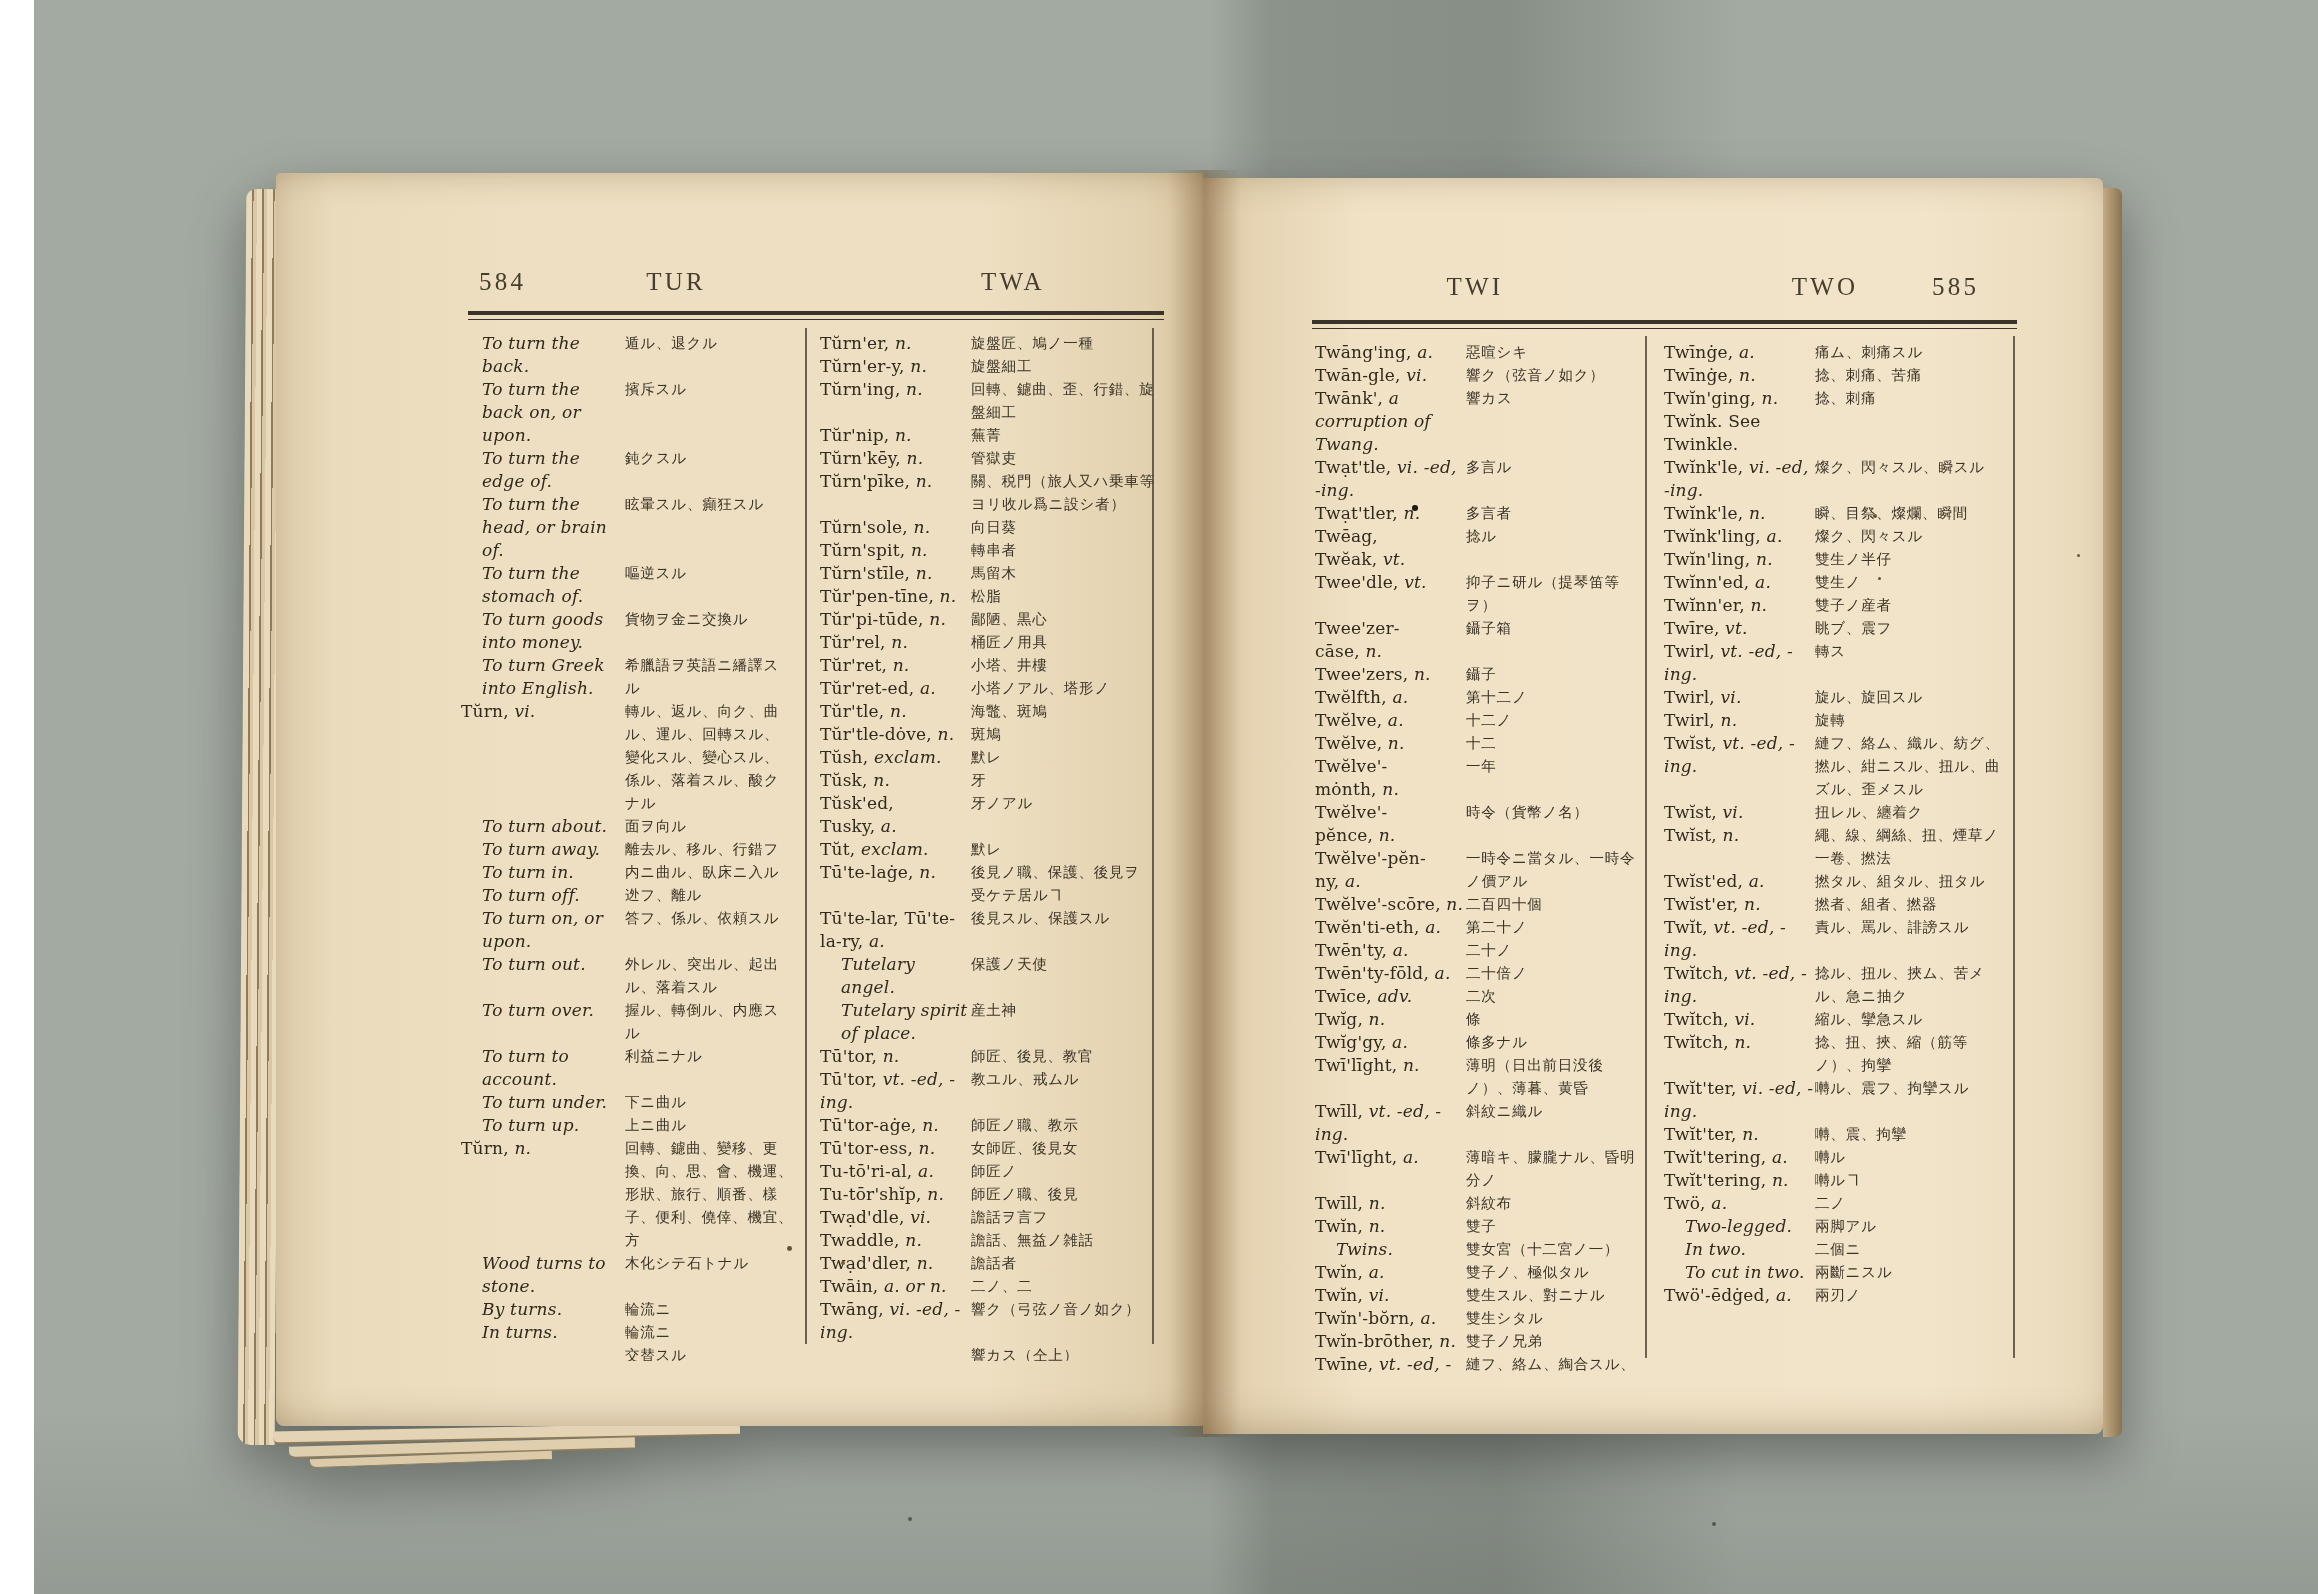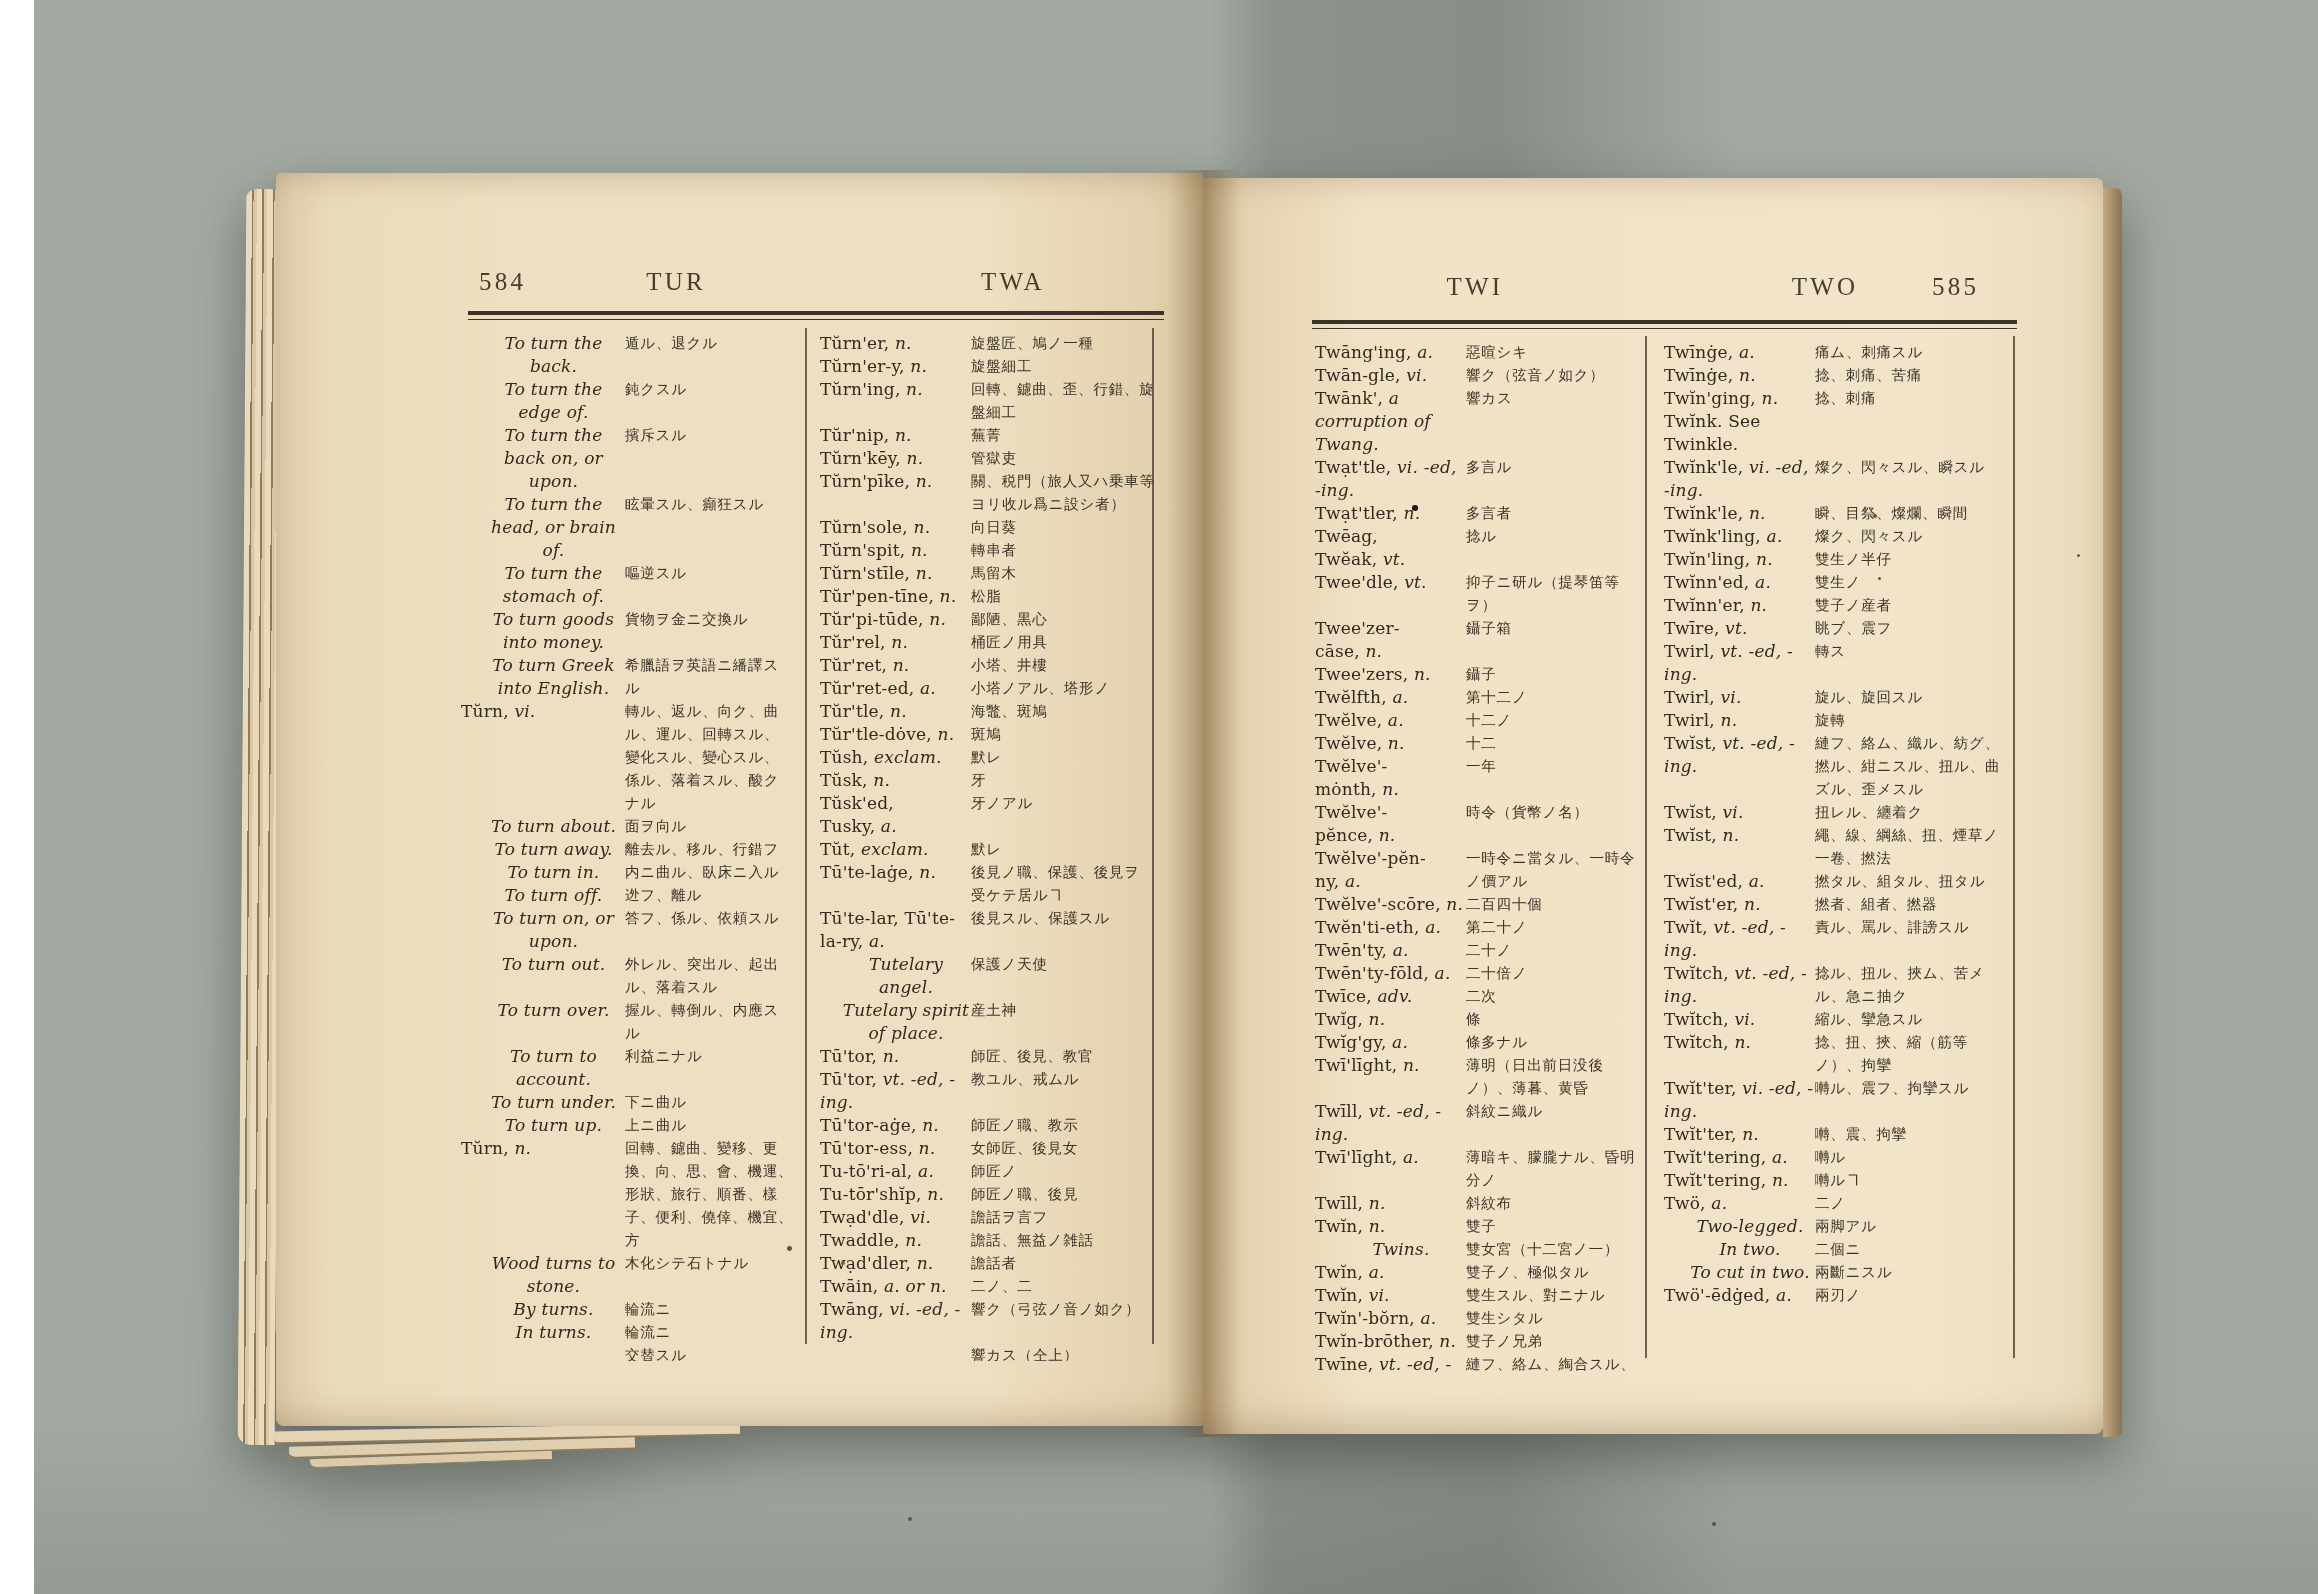--- a/index.html
+++ b/index.html
@@ -52,21 +52,21 @@
 
   .vr{position:absolute;width:1.6px;background:rgba(58,50,38,.72);}
   .page-left  .vr1{left:529px;top:155px;height:1016px;}
   .page-left  .vr2{left:876px;top:155px;height:1016px;}
   .page-right .vr1{left:442px;top:158px;height:1022px;}
   .page-right .vr2{left:810px;top:158px;height:1022px;}
 
   .entry{display:flex;align-items:flex-start;}
   .head{flex:0 0 151px;box-sizing:border-box;font-family:"DejaVu Serif",serif;font-size:17px;line-height:23px;color:#30291d;letter-spacing:0.2px;}
   .page-left .colA .head{flex-basis:164px;}
-  .entry.phrase .head{padding-left:21px;font-style:italic;text-align:center;}
+  .entry.phrase .head{padding-left:21px;font-style:italic;}
   .pos{font-style:italic;margin-left:5.6px;}
   .pos:empty{display:none;}
   .def{flex:1;font-size:14.5px;line-height:23px;color:#3a3327;letter-spacing:0.8px;font-family:"DejaVu Sans",sans-serif;word-break:break-all;}
   .def:empty{display:none;}
 
   .spot{position:absolute;border-radius:50%;}
 </style>
 </head>
 <body>
 
@@ -91,26 +91,26 @@
       <div class="vr vr1"></div>
       <div class="vr vr2"></div>
 
       <div class="col colA">
 
       <div class="entry phrase">
             <span class="head"><span class="hw">To turn the back.</span></span>
             <span class="def">遁ル、退クル</span>
           </div>
           <div class="entry phrase">
+            <span class="head"><span class="hw">To turn the back on, or upon.</span></span>
+            <span class="def">擯斥スル</span>
+          </div>
+          <div class="entry phrase">
             <span class="head"><span class="hw">To turn the edge of.</span></span>
             <span class="def">鈍クスル</span>
-          </div>
-          <div class="entry phrase">
-            <span class="head"><span class="hw">To turn the back on, or upon.</span></span>
-            <span class="def">擯斥スル</span>
           </div>
           <div class="entry phrase">
             <span class="head"><span class="hw">To turn the head, or brain of.</span></span>
             <span class="def">眩暈スル、癲狂スル</span>
           </div>
           <div class="entry phrase">
             <span class="head"><span class="hw">To turn the stomach of.</span></span>
             <span class="def">嘔逆スル</span>
           </div>
           <div class="entry phrase">

